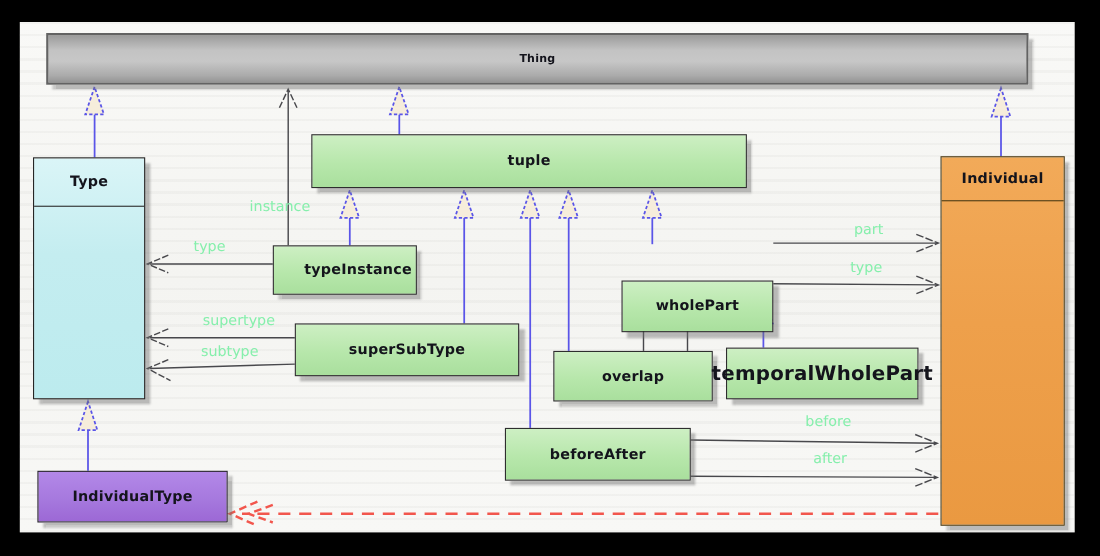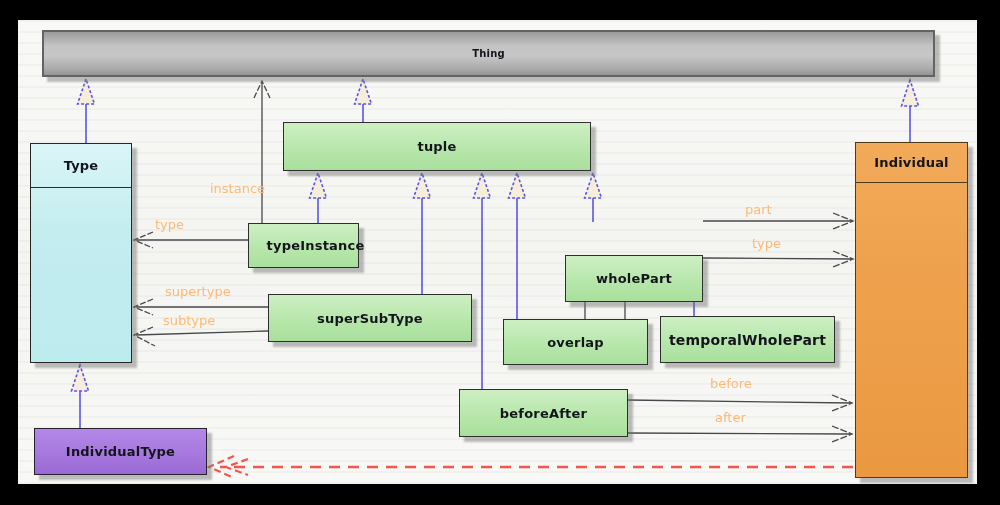--- a/index.html
+++ b/index.html
@@ -21,26 +21,26 @@
     box-shadow:5px 5px 2px rgba(110,110,110,0.45);
     display:flex;align-items:center;justify-content:center;
     font-weight:bold;font-size:13px;color:#14141c;letter-spacing:0.2px;
   }
   .green{background:linear-gradient(180deg,#cdefc3 0%,#b7e7ab 55%,#a9df9d 100%);}
   .node-thing{
     left:42px;top:30px;width:893px;height:47px;
     background:linear-gradient(180deg,#9b9b9b 0%,#c3c3c3 32%,#c7c7c7 55%,#ababab 85%,#949494 100%);
     border:2px solid #636363;font-size:10px;
   }
-  .node-tuple{left:283px;top:122px;width:308px;height:49px;align-items:center;}
-  .node-typeinstance{left:248px;top:223px;width:111px;height:45px;padding-left:24px;}
+  .node-tuple{left:283px;top:122px;width:396px;height:49px;align-items:center;}
+  .node-typeinstance{left:248px;top:223px;width:131px;height:45px;padding-left:24px;}
   .node-supersubtype{left:268px;top:294px;width:204px;height:48px;}
   .node-wholepart{left:565px;top:222px;width:138px;height:47px;margin-top:33px;}
   .node-overlap{left:503px;top:319px;width:145px;height:46px;}
-  .node-temporalwholepart{left:660px;top:316px;width:175px;height:47px;font-size:14px;}
+  .node-temporalwholepart{left:660px;top:316px;width:175px;height:47px;font-size:18px;}
   .node-beforeafter{left:459px;top:389px;width:169px;height:48px;}
   .node-individualtype{
     left:34px;top:428px;width:173px;height:47px;
     background:linear-gradient(180deg,#b388e8 0%,#a679de 55%,#9c68d5 100%);
     border:1.5px solid #26202f;
   }
   .classbox{flex-direction:column;align-items:stretch;justify-content:flex-start;padding:0;}
   .node-type{
     left:30px;top:143px;width:102px;height:220px;
     background:linear-gradient(180deg,#daf5f7 0%,#c4edf0 40%,#bcebee 100%);
@@ -53,21 +53,21 @@
   }
   .titlebar{
     display:flex;align-items:center;justify-content:center;
     font-weight:bold;font-size:13px;color:#14141c;
     border-bottom:1.5px solid #2c2c2c;
   }
   .node-type .titlebar{height:43px;}
   .node-individual .titlebar{height:39px;border-bottom-color:#4e3c16;}
   .classbody{flex:1;}
   .edge-label{
-    position:absolute;font-size:13px;color:#fdba74;text-align:left;
+    position:absolute;font-size:13px;color:#86efac;text-align:right;
     white-space:nowrap;
   }
 </style>
 </head>
 <body>
 
 <div class="stage">
   <div class="canvas"></div>
 
   <svg class="edges" viewBox="0 0 1000 505" xmlns="http://www.w3.org/2000/svg">

